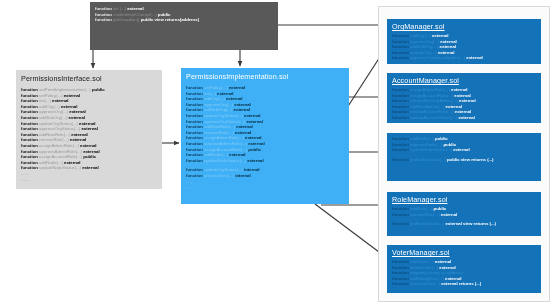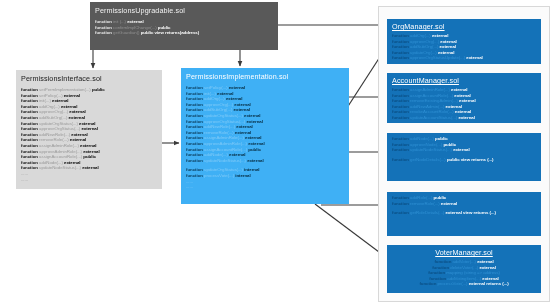--- a/index.html
+++ b/index.html
@@ -99,21 +99,21 @@
   }
   .mgr .box-title { color: #ffffff; margin-bottom: 2px; text-decoration: underline; }
   .mgr .kw { color: #0a4f85; }
   .mgr .nm { color: #2f90d4; }
   .mgr .vis { color: #ffffff; }
 
   #orgmanager     { top: 12px;  height: 45px; }
   #accountmanager { top: 66px;  height: 50px; }
   #nodemanager    { top: 126px; height: 48px; }
   #rolemanager    { top: 185px; height: 44px; }
-  #votermanager   { top: 238px; height: 48px; text-align: center; }
+  #votermanager   { top: 238px; height: 48px; }
 </style>
 </head>
 <body>
 
 <svg id="canvas" viewBox="0 0 554 306" xmlns="http://www.w3.org/2000/svg">
   <defs>
     <marker id="ah" markerWidth="6" markerHeight="6" refX="5.2" refY="3" orient="auto" markerUnits="userSpaceOnUse">
       <path d="M0,0.6 L5.6,3 L0,5.4 z" fill="#3a3a3a"></path>
     </marker>
   </defs>
@@ -149,21 +149,20 @@
   <g>
     <line x1="321" y1="205" x2="387" y2="205" stroke="#3a3a3a" stroke-width="1.1" marker-end="url(#ah)"></line>
   </g>
 
   <g>
     <line x1="315" y1="204" x2="387" y2="258" stroke="#3a3a3a" stroke-width="1.2" marker-end="url(#ah)"></line>
   </g>
 </svg>
 
 <div class="box" id="upgradable">
-  <div class="box-title">PermissionsUpgradable.sol</div>
   <ul class="fn-list">
       <li class="fn-line"><span class="kw">function </span><span class="nm">init (...) </span><span class="vis">external</span></li>
       <li class="fn-line"><span class="kw">function </span><span class="nm">confirmImplChange(...) </span><span class="vis">public</span></li>
       <li class="fn-line"><span class="kw">function </span><span class="nm">getGuardian() </span><span class="vis">public view returns(address)</span></li>
     </ul>
 </div>
 
 <div class="box" id="interface">
   <div class="box-title">PermissionsInterface.sol</div>
   <ul class="fn-list">
@@ -251,20 +250,21 @@
         <li class="fn-line"><span class="kw">function </span><span class="nm">approveNode(...) </span><span class="vis">public</span></li>
         <li class="fn-line"><span class="kw">function </span><span class="nm">updateNodeStatus(...) </span><span class="vis">external</span></li>
       </ul>
     <div class="spacer"></div>
     <ul class="fn-list">
         <li class="fn-line"><span class="kw">function </span><span class="nm">getNodeDetails(...) </span><span class="vis">public view returns (...)</span></li>
       </ul>
   </div>
 
   <div class="box mgr" id="rolemanager">
+    <div class="box-title">RoleManager.sol</div>
     <ul class="fn-list">
         <li class="fn-line"><span class="kw">function </span><span class="nm">addRole(...) </span><span class="vis">public</span></li>
         <li class="fn-line"><span class="kw">function </span><span class="nm">removeRole(...) </span><span class="vis">external</span></li>
       </ul>
     <div class="spacer"></div>
     <ul class="fn-list">
         <li class="fn-line"><span class="kw">function </span><span class="nm">getRoleDetails(...) </span><span class="vis">external view returns (...)</span></li>
       </ul>
   </div>
 

